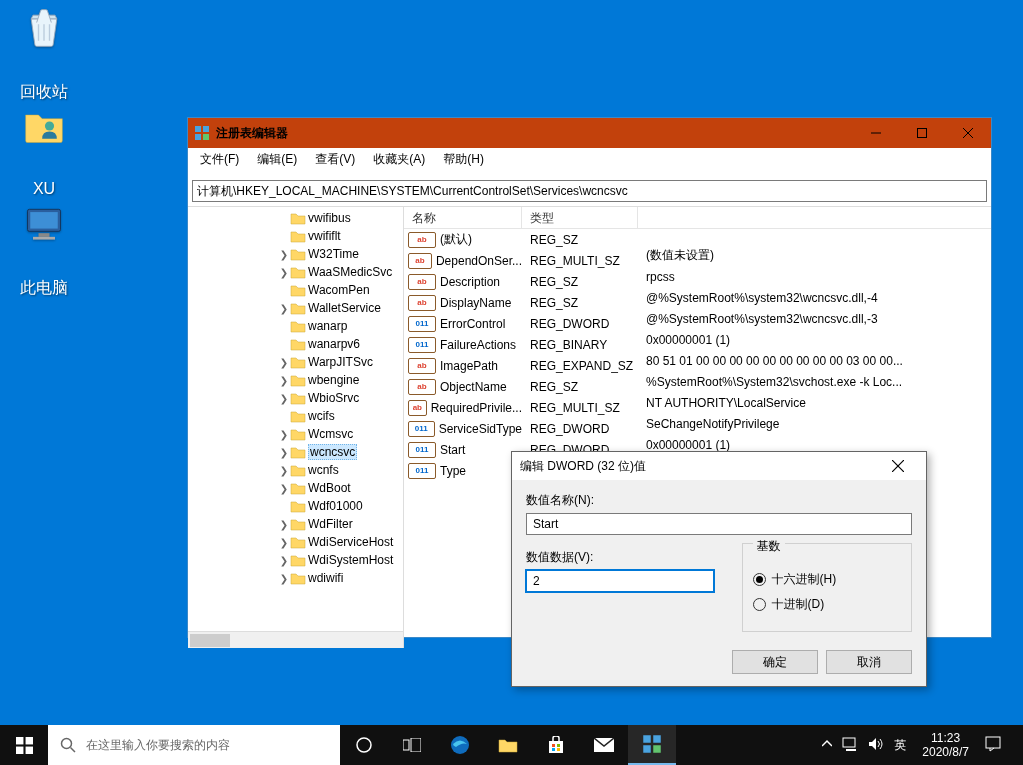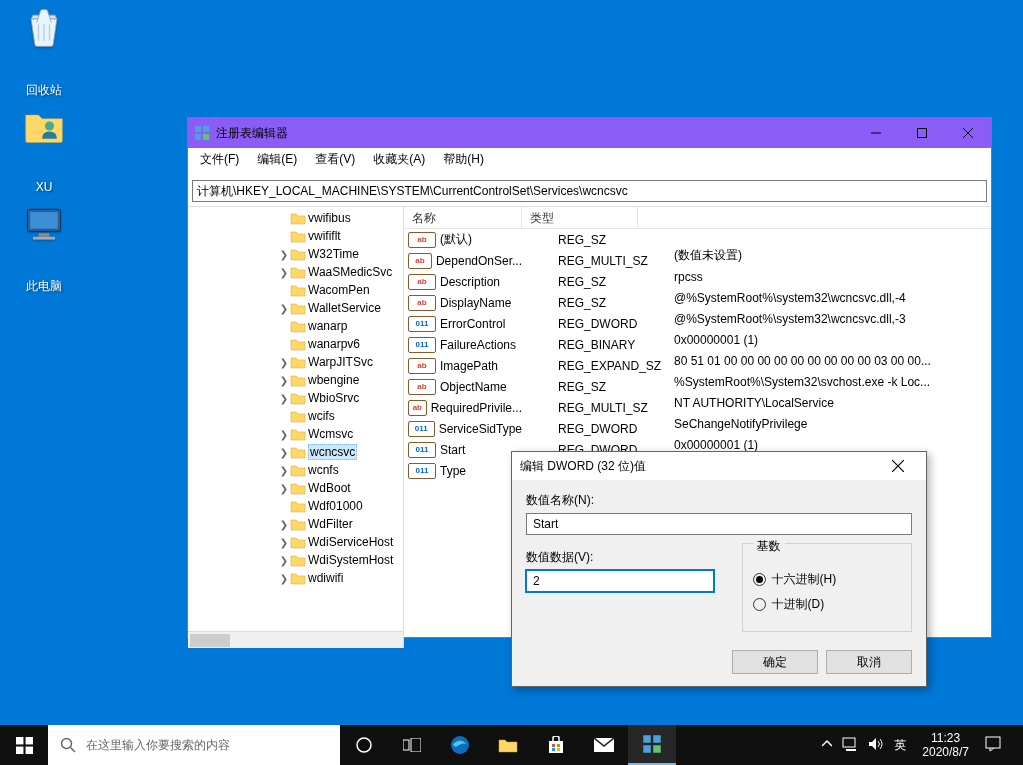--- a/index.html
+++ b/index.html
@@ -1,25 +1,25 @@
 <!DOCTYPE html>
 <html><head>
 <meta charset="utf-8">
 <style>
 * { margin:0; padding:0; box-sizing:border-box; font-family:"Microsoft YaHei","Segoe UI",Tahoma,sans-serif; font-size:12px; }
 html,body { width:1023px; height:765px; overflow:hidden; }
 .desktop { width:1023px; height:765px; background:#0078d7; position:relative; }
 .desktop-icon { position:absolute; width:76px; text-align:center; color:#fff; text-shadow:1px 1px 2px rgba(0,0,0,0.5); cursor:pointer; }
 .desktop-icon .ic { width:44px; height:44px; margin:0 auto 4px; }
-.desktop-icon .lbl { font-size:12px;margin-top:32px; }
+.desktop-icon .lbl { font-size:16px;margin-top:32px; }
 .recycle-bin .ic svg, .pc-icon .ic svg { filter:drop-shadow(0 1px 1px rgba(0,0,0,0.3)); }
 
 
 .window { position:absolute; left:187px; top:117px; width:805px; height:521px; background:#fff; border:1px solid #3a89c9; }
-.titlebar { height:30px; background:#8b5cf6; display:flex; align-items:center; padding-left:6px; }
+.titlebar { height:30px; background:#c2410c; display:flex; align-items:center; padding-left:6px;font-weight:bold; }
 .titlebar .app-icon { width:16px; height:16px; margin-right:6px; }
 .titlebar .title { flex:1; color:#000; }
 .win-controls { display:flex; height:100%; }
 .win-controls div { width:46px; display:flex; align-items:center; justify-content:center; color:#333; }
 .menubar { height:22px; display:flex; align-items:center; padding-left:4px; gap:2px;}
 .menubar span { padding:2px 8px; color:#000; }
 .addressbar { margin:10px 4px 4px 4px; height:22px; border:1px solid #7a7a7a; background:#fff; padding:2px 4px; color:#000;}
 .body { display:flex; height:442px; border-top:1px solid #ddd;}
 .tree-pane { width:216px; border-right:1px solid #ddd; overflow:hidden; position:relative;}
 .tree { padding:2px 0 2px 0; }
@@ -30,21 +30,21 @@
 .tree-row.selected .label { background:#cce8ff; border:1px dotted #72b5e8; padding:0 1px;}
 .hscroll { position:absolute; bottom:0; left:0; right:0; height:17px; background:#f0f0f0; border-top:1px solid #ddd;}
 .hscroll .thumb { position:absolute; left:2px; top:2px; height:13px; width:40px; background:#cdcdcd;}
 .list-pane { flex:1; overflow:hidden; position:relative;}
 .list-header { display:flex; height:22px; border-bottom:1px solid #e5e5e5; background:#fff;}
 .list-header div { padding:3px 8px; border-right:1px solid #e5e5e5; color:#333;}
 .col-name { width:118px;} .col-type{ width:116px;} .col-data{ flex:1;}
 .list-rows { }
 .list-row { display:flex; height:21px; align-items:center;}
 .list-row .cell-name{ width:118px; display:flex; align-items:center; padding-left:4px; gap:4px;}
-.list-row .cell-type{ width:116px; padding-left:8px;margin-left:28px;}
+.list-row .cell-type{ width:116px; padding-left:8px;}
 .list-row .cell-data{ flex:1; padding-left:8px; white-space:nowrap; overflow:hidden; text-overflow:ellipsis;margin-top:32px;}
 .val-icon { width:28px; height:16px; border:1px solid #8a5a2a; background:#fff; border-radius:2px; display:inline-flex; align-items:center; justify-content:center; font-size:8px; font-weight:bold;}
 .val-icon.str { color:#d43; }
 .val-icon.bin { color:#06c; }
 
 
 .dialog { position:absolute; left:511px; top:451px; width:416px; height:236px; background:#f0f0f0; border:1px solid #646464; box-shadow:3px 3px 8px rgba(0,0,0,0.3);}
 .dialog .dlg-title { height:28px; background:#fff; display:flex; align-items:center; padding:0 8px;}
 .dialog .dlg-title span{ flex:1; color:#000;}
 .dlg-close { width:40px; height:100%; display:flex; align-items:center; justify-content:center;}

